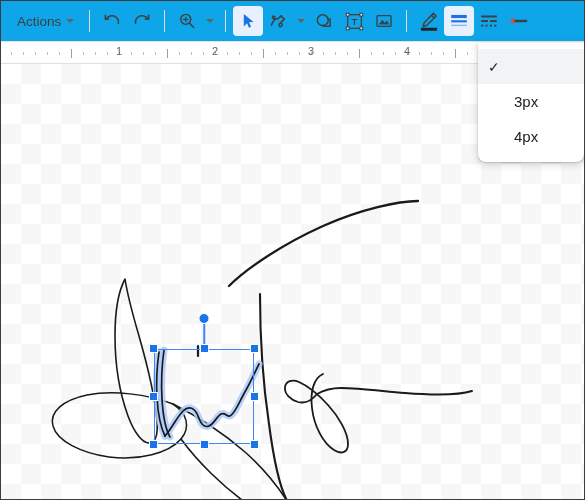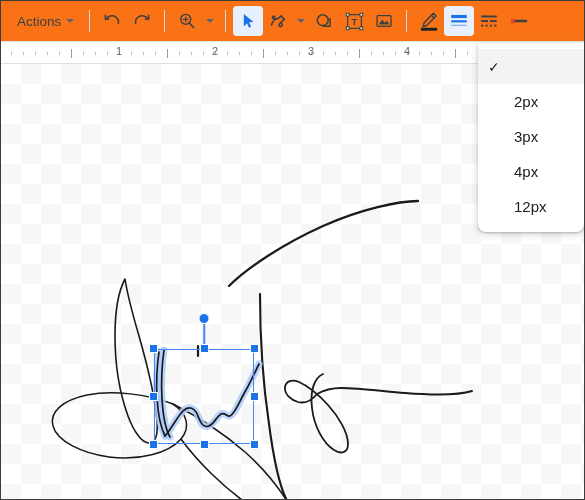--- a/index.html
+++ b/index.html
@@ -20,21 +20,21 @@
     overflow: hidden;
     background: #ffffff;
   }
 
   
   #toolbar {
     position: absolute;
     left: 0; top: 0;
     width: 583px;
     height: 41px;
-    background: #f97316;
+    background: #0ea5e9;
     border-bottom: 1px solid #e3e3e3;
     display: flex;
     align-items: center;
     box-sizing: border-box;
     padding-left: 8px;
     z-index: 40;
   }
   .tb-item {
     display: flex;
     align-items: center;
@@ -462,29 +462,21 @@
     </div>
 
   </div>
 
   <div id="weight-menu">
       <div class="menu-row checked">
         <span class="menu-check">✓</span>
       </div>
       <div class="menu-row">
         <span class="menu-check"></span>
-        <span class="menu-label">2px</span>
-      </div>
-      <div class="menu-row">
-        <span class="menu-check"></span>
         <span class="menu-label">3px</span>
       </div>
       <div class="menu-row">
         <span class="menu-check"></span>
         <span class="menu-label">4px</span>
       </div>
-      <div class="menu-row">
-        <span class="menu-check"></span>
-        <span class="menu-label">12px</span>
-      </div>
     </div>
 
 </div>
 
 </body></html>

